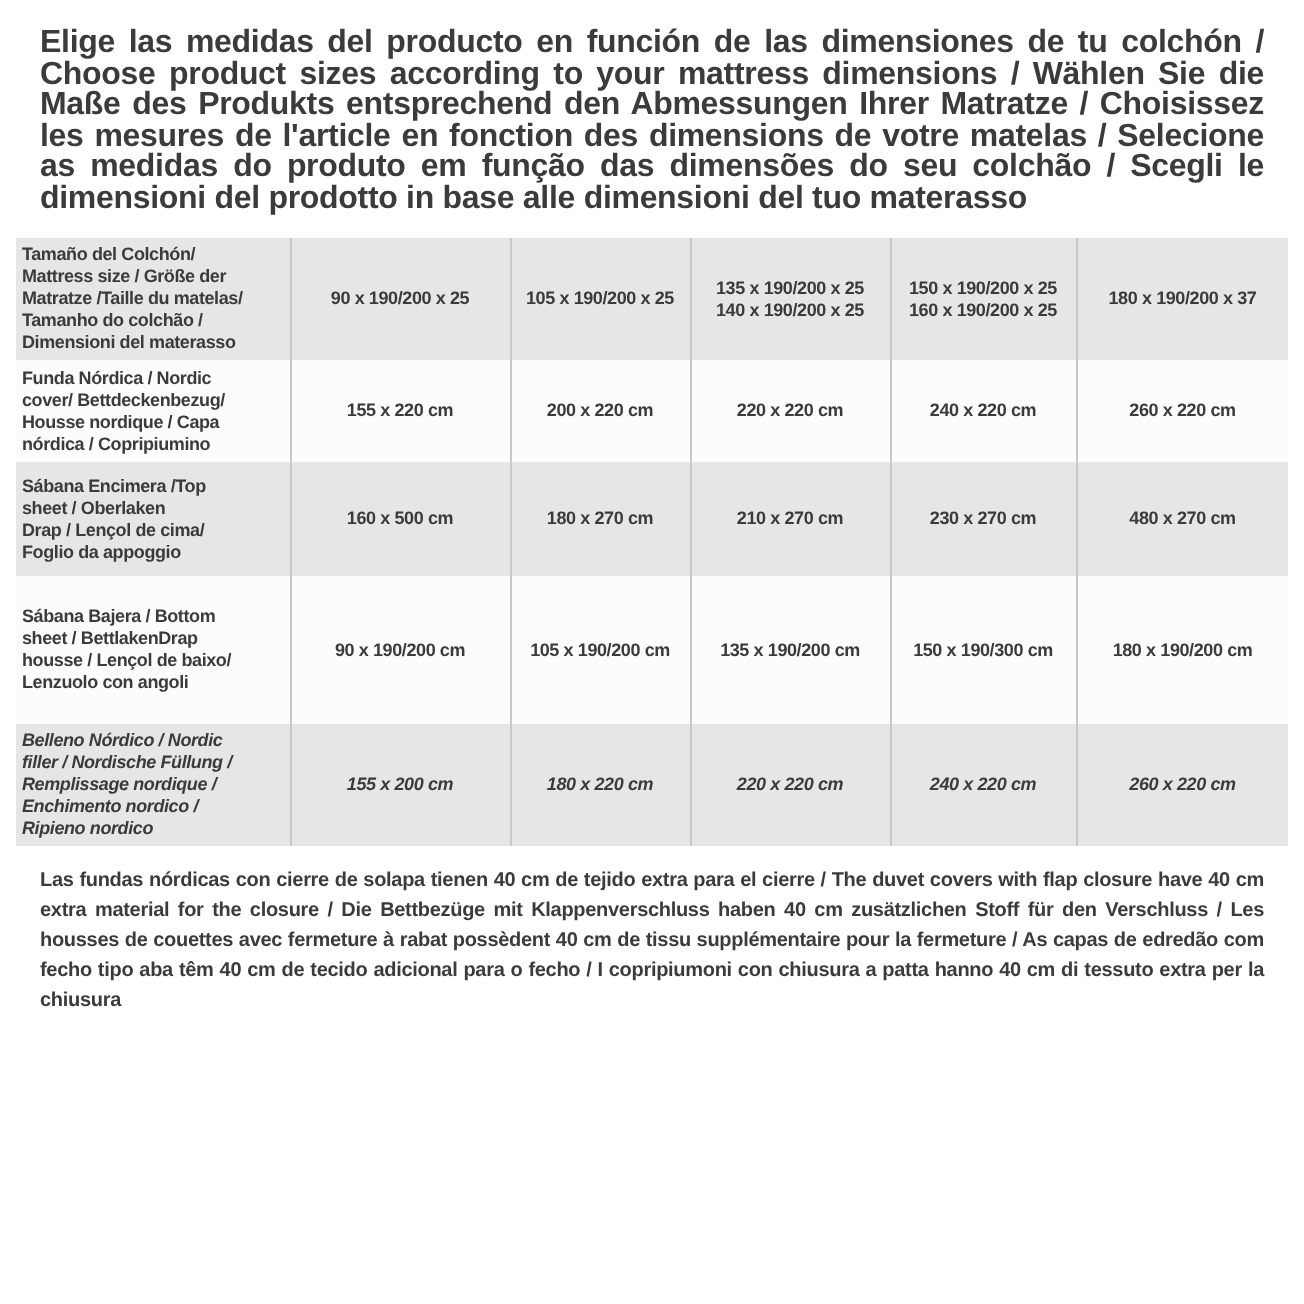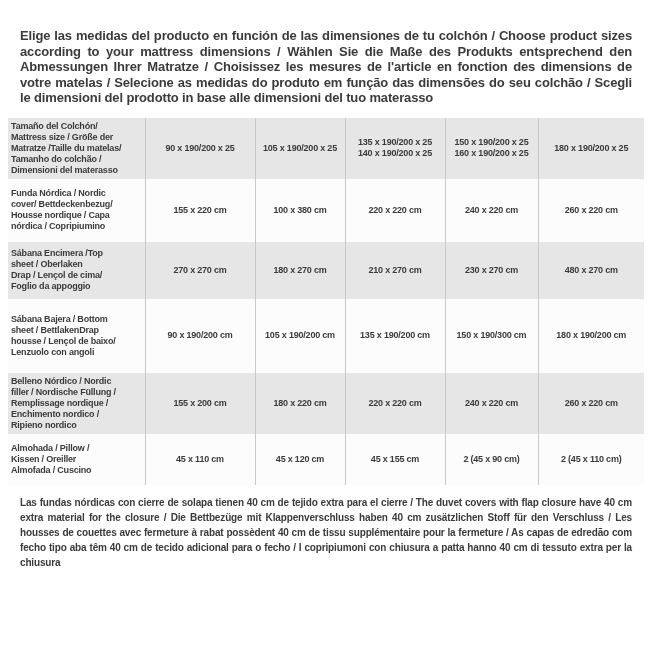--- a/index.html
+++ b/index.html
@@ -4,22 +4,22 @@
 <style>
   html,body{margin:0;padding:0;}
   body{
     width:652px;height:652px;background:#ffffff;
     font-family:"Liberation Sans", sans-serif;
     font-weight:bold;color:#3b3b3b;
     -webkit-font-smoothing:antialiased;
   }
   .wrap{padding:10px 8px 0 8px;}
   .intro{
-    margin:18px 12px 12px 12px;
-    font-size:13px;line-height:15.5px;
+    margin:4px 12px 12px 12px;
+    font-size:16px;line-height:15.5px;
     text-align:justify;letter-spacing:-0.15px;
   }
   table.size-table{
     border-collapse:collapse;table-layout:fixed;width:636px;
   }
   table.size-table td{
     border-left:1px solid #c9c9c9;
     vertical-align:middle;
     font-size:9px;line-height:11px;letter-spacing:-0.2px;
     padding:3px 3px;
@@ -34,22 +34,22 @@
   }
   td.val{
     text-align:center;white-space:pre-line;font-size:9px;
   }
   .note{
     margin:10px 12px 0 12px;
     font-size:10px;line-height:15px;
     text-align:justify;letter-spacing:-0.15px;
   }
   
-  tr.r0{height:59px;} tr.r1{height:63px;} tr.r2{height:57px;} tr.r3{height:74px;}
-  tr.r4{height:60px;} tr.r5{height:51px;} tr.r6{height:60px;} tr.r7{height:63px;}
+  tr.r0{height:59px;} tr.r1{height:51px;} tr.r2{height:57px;} tr.r3{height:74px;}
+  tr.r4{height:60px;font-style:italic;} tr.r5{height:51px;} tr.r6{height:60px;} tr.r7{height:63px;}
 </style>
 </head>
 <body>
 
 <div class="wrap">
 
   <p class="intro">Elige las medidas del producto en función de las dimensiones de tu colchón / Choose product sizes according to your mattress dimensions / Wählen Sie die Maße des Produkts entsprechend den Abmessungen Ihrer Matratze / Choisissez les mesures de l'article en fonction des dimensions de votre matelas / Selecione as medidas do produto em função das dimensões do seu colchão / Scegli le dimensioni del prodotto in base alle dimensioni del tuo materasso</p>
 
   <table class="size-table">
     <colgroup>
@@ -66,39 +66,39 @@
 Mattress size / Größe der
 Matratze /Taille du matelas/
 Tamanho do colchão /
 Dimensioni del materasso</td>
         <td class="val">90 x 190/200 x 25</td>
         <td class="val">105 x 190/200 x 25</td>
         <td class="val">135 x 190/200 x 25
 140 x 190/200 x 25</td>
         <td class="val">150 x 190/200 x 25
 160 x 190/200 x 25</td>
-        <td class="val">180 x 190/200 x 25</td>
+        <td class="val">180 x 190/200 x 37</td>
       </tr>
       <tr class="white r1">
         <td class="label">Funda Nórdica /  Nordic
 cover/ Bettdeckenbezug/
 Housse nordique  / Capa
 nórdica / Copripiumino</td>
         <td class="val">155 x 220 cm</td>
-        <td class="val">100 x 380 cm</td>
+        <td class="val">200 x 220 cm</td>
         <td class="val">220 x 220 cm</td>
         <td class="val">240 x 220 cm</td>
         <td class="val">260 x 220 cm</td>
       </tr>
       <tr class="gray r2">
         <td class="label">Sábana Encimera /Top
 sheet / Oberlaken
 Drap / Lençol de cima/
 Foglio da appoggio</td>
-        <td class="val">270 x 270 cm</td>
+        <td class="val">160 x 500 cm</td>
         <td class="val">180 x 270 cm</td>
         <td class="val">210 x 270 cm</td>
         <td class="val">230 x 270 cm</td>
         <td class="val">480 x 270 cm</td>
       </tr>
       <tr class="white r3">
         <td class="label">Sábana Bajera / Bottom
 sheet / BettlakenDrap
 housse / Lençol de baixo/
 Lenzuolo con angoli</td>
@@ -113,28 +113,18 @@
 filler / Nordische Füllung /
 Remplissage nordique /
 Enchimento nordico /
 Ripieno nordico</td>
         <td class="val">155 x 200 cm</td>
         <td class="val">180 x 220 cm</td>
         <td class="val">220 x 220 cm</td>
         <td class="val">240 x 220 cm</td>
         <td class="val">260 x 220 cm</td>
       </tr>
-      <tr class="white r5">
-        <td class="label">Almohada  / Pillow /
-Kissen / Oreiller
-Almofada / Cuscino</td>
-        <td class="val">45 x 110 cm</td>
-        <td class="val">45 x 120 cm</td>
-        <td class="val">45 x 155 cm</td>
-        <td class="val">2 (45 x 90 cm)</td>
-        <td class="val">2 (45 x 110 cm)</td>
-      </tr>
     </tbody>
   </table>
 
   <p class="note">Las fundas nórdicas con cierre de solapa tienen 40 cm de tejido extra para el cierre / The duvet covers with flap closure have 40 cm extra material for the closure / Die Bettbezüge mit Klappenverschluss haben 40 cm zusätzlichen Stoff für den Verschluss / Les housses de couettes avec fermeture à rabat possèdent 40 cm de tissu supplémentaire pour la fermeture / As capas de edredão com fecho tipo aba têm 40 cm de tecido adicional para o fecho / I copripiumoni con chiusura a patta hanno 40 cm di tessuto extra per la chiusura</p>
 
 </div>
 
 </body></html>

